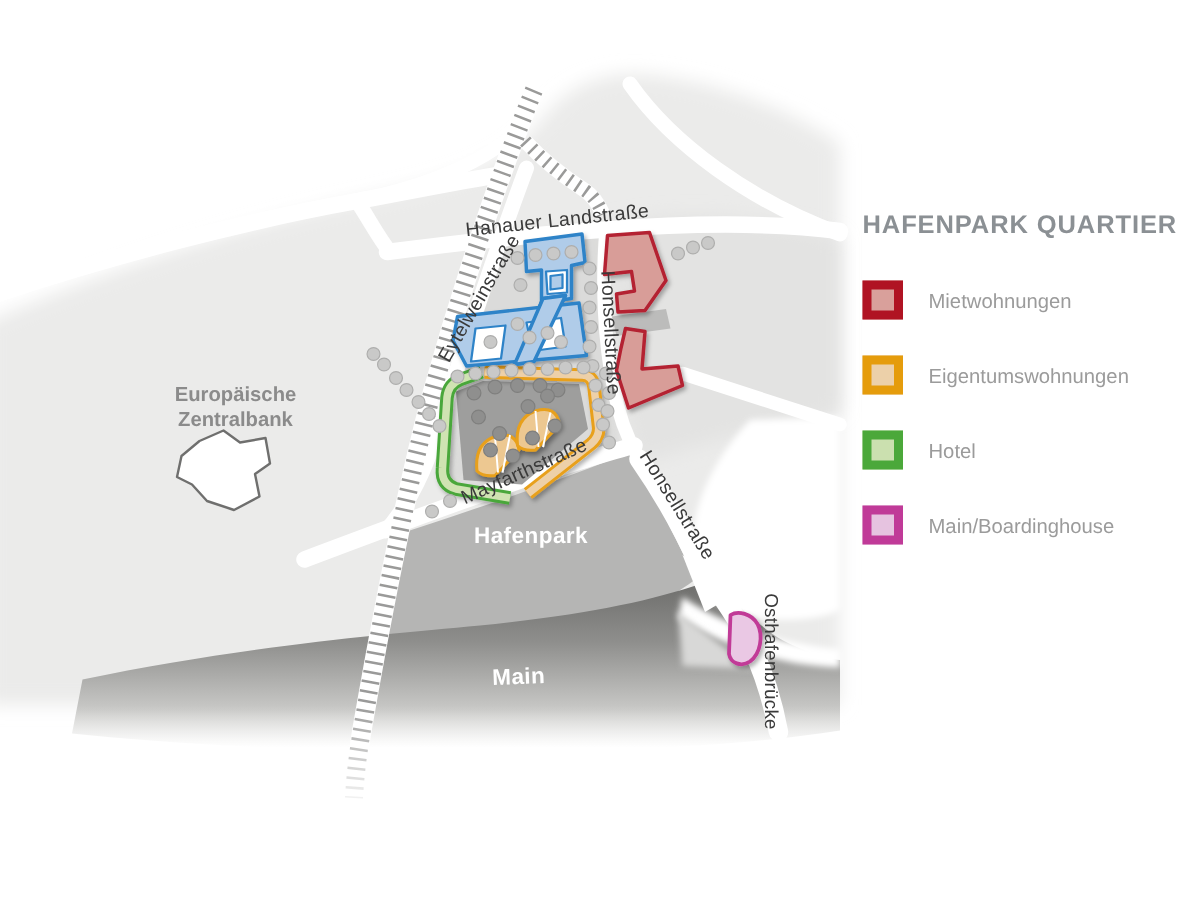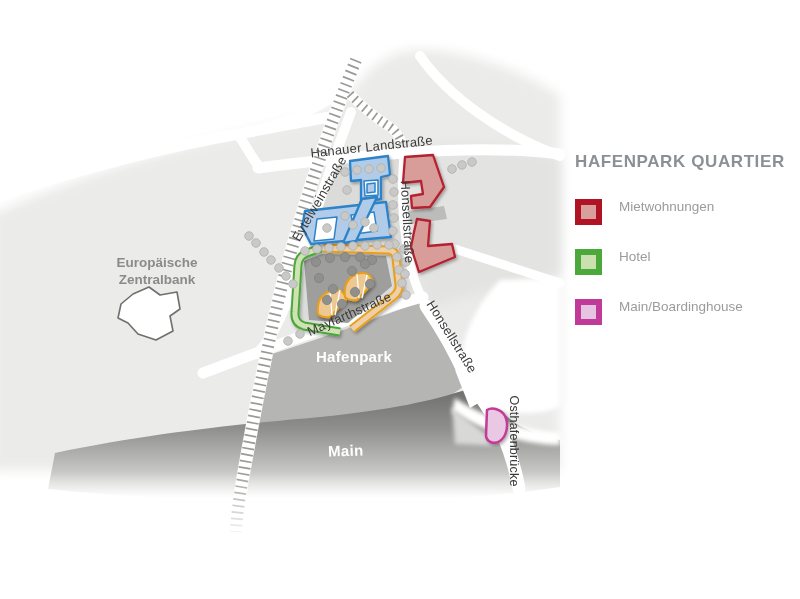--- a/index.html
+++ b/index.html
@@ -8,22 +8,22 @@
   svg{position:absolute;left:0;top:0;}
   
   text{text-anchor:middle;}
   .street{font:500 13px "Liberation Sans",sans-serif;fill:#3a3a3a;letter-spacing:.2px;}
   .street-sm{font:500 12.5px "Liberation Sans",sans-serif;fill:#3a3a3a;letter-spacing:.2px;}
   .area-label{font:bold 15px "Liberation Sans",sans-serif;fill:#ffffff;letter-spacing:.3px;}
   .ecb-label{font:bold 13.5px "Liberation Sans",sans-serif;fill:#8b8b8b;}
   
   .legend{position:absolute;left:575px;top:140px;width:210px;}
   .legend-title{font:bold 17px "Liberation Sans",sans-serif;color:#8b9094;
-                letter-spacing:.6px;margin:12px 0 27px 0;line-height:20px;}
-  .legend-row{display:flex;height:26px;margin-bottom:24px;}
+                letter-spacing:.6px;margin:0 0 27px 0;line-height:20px;}
+  .legend-row{display:flex;align-items:center;height:26px;margin-bottom:24px;}
   .swatch{width:15px;height:14px;border:6px solid #000;margin-right:17px;flex:0 0 auto;}
   .legend-label{font:13.5px "Liberation Sans",sans-serif;color:#9b9b9b;white-space:nowrap;}
 </style>
 </head>
 <body>
 
 <div class="stage">
 
   <svg width="800" height="599" viewBox="0 0 800 599">
     <defs>
@@ -222,20 +222,24 @@
   </svg>
 
   <div class="legend">
     <h1 class="legend-title">HAFENPARK QUARTIER</h1>
 
     <div class="legend-row">
       <span class="swatch" style="border-color: rgb(176, 19, 35); background: rgb(217, 160, 155);"></span>
       <span class="legend-label">Mietwohnungen</span>
     </div>
     <div class="legend-row">
+      <span class="swatch" style="border-color: rgb(229, 156, 12); background: rgb(236, 208, 169);"></span>
+      <span class="legend-label">Eigentumswohnungen</span>
+    </div>
+    <div class="legend-row">
       <span class="swatch" style="border-color: rgb(75, 168, 58); background: rgb(203, 224, 175);"></span>
       <span class="legend-label">Hotel</span>
     </div>
     <div class="legend-row">
       <span class="swatch" style="border-color: rgb(192, 58, 152); background: rgb(230, 195, 224);"></span>
       <span class="legend-label">Main/Boardinghouse</span>
     </div>
   </div>
 </div>
 

